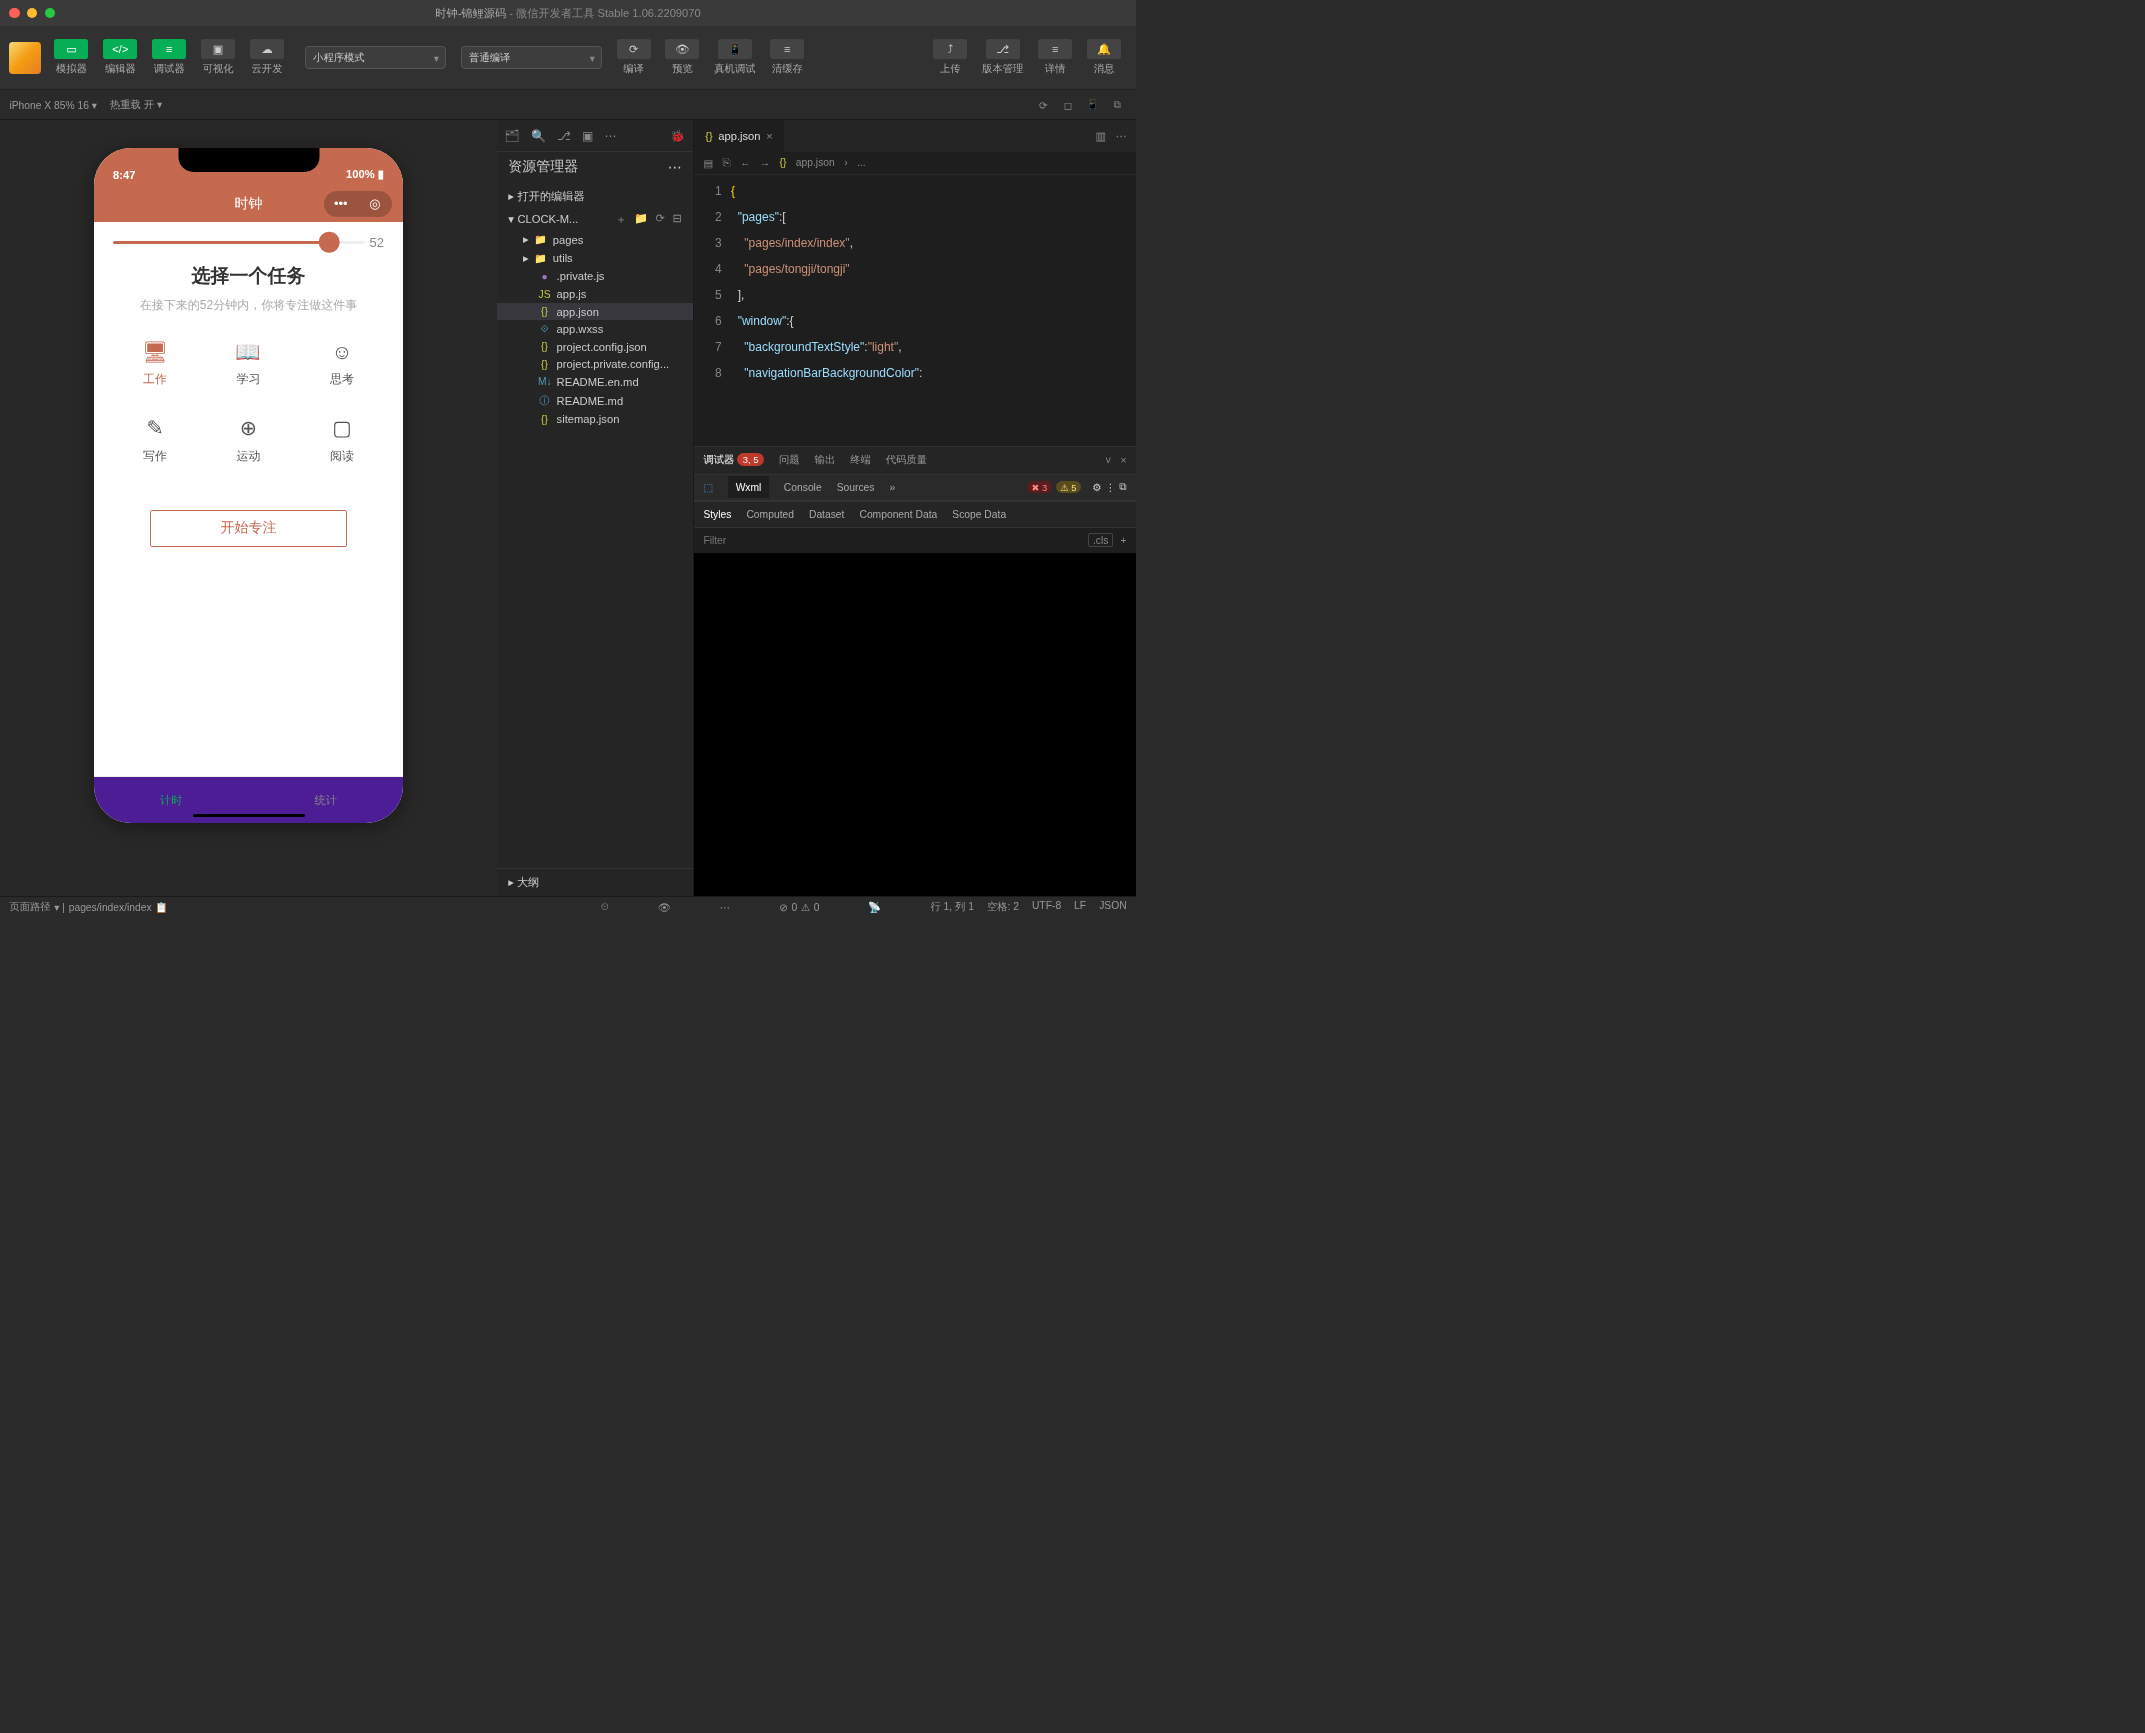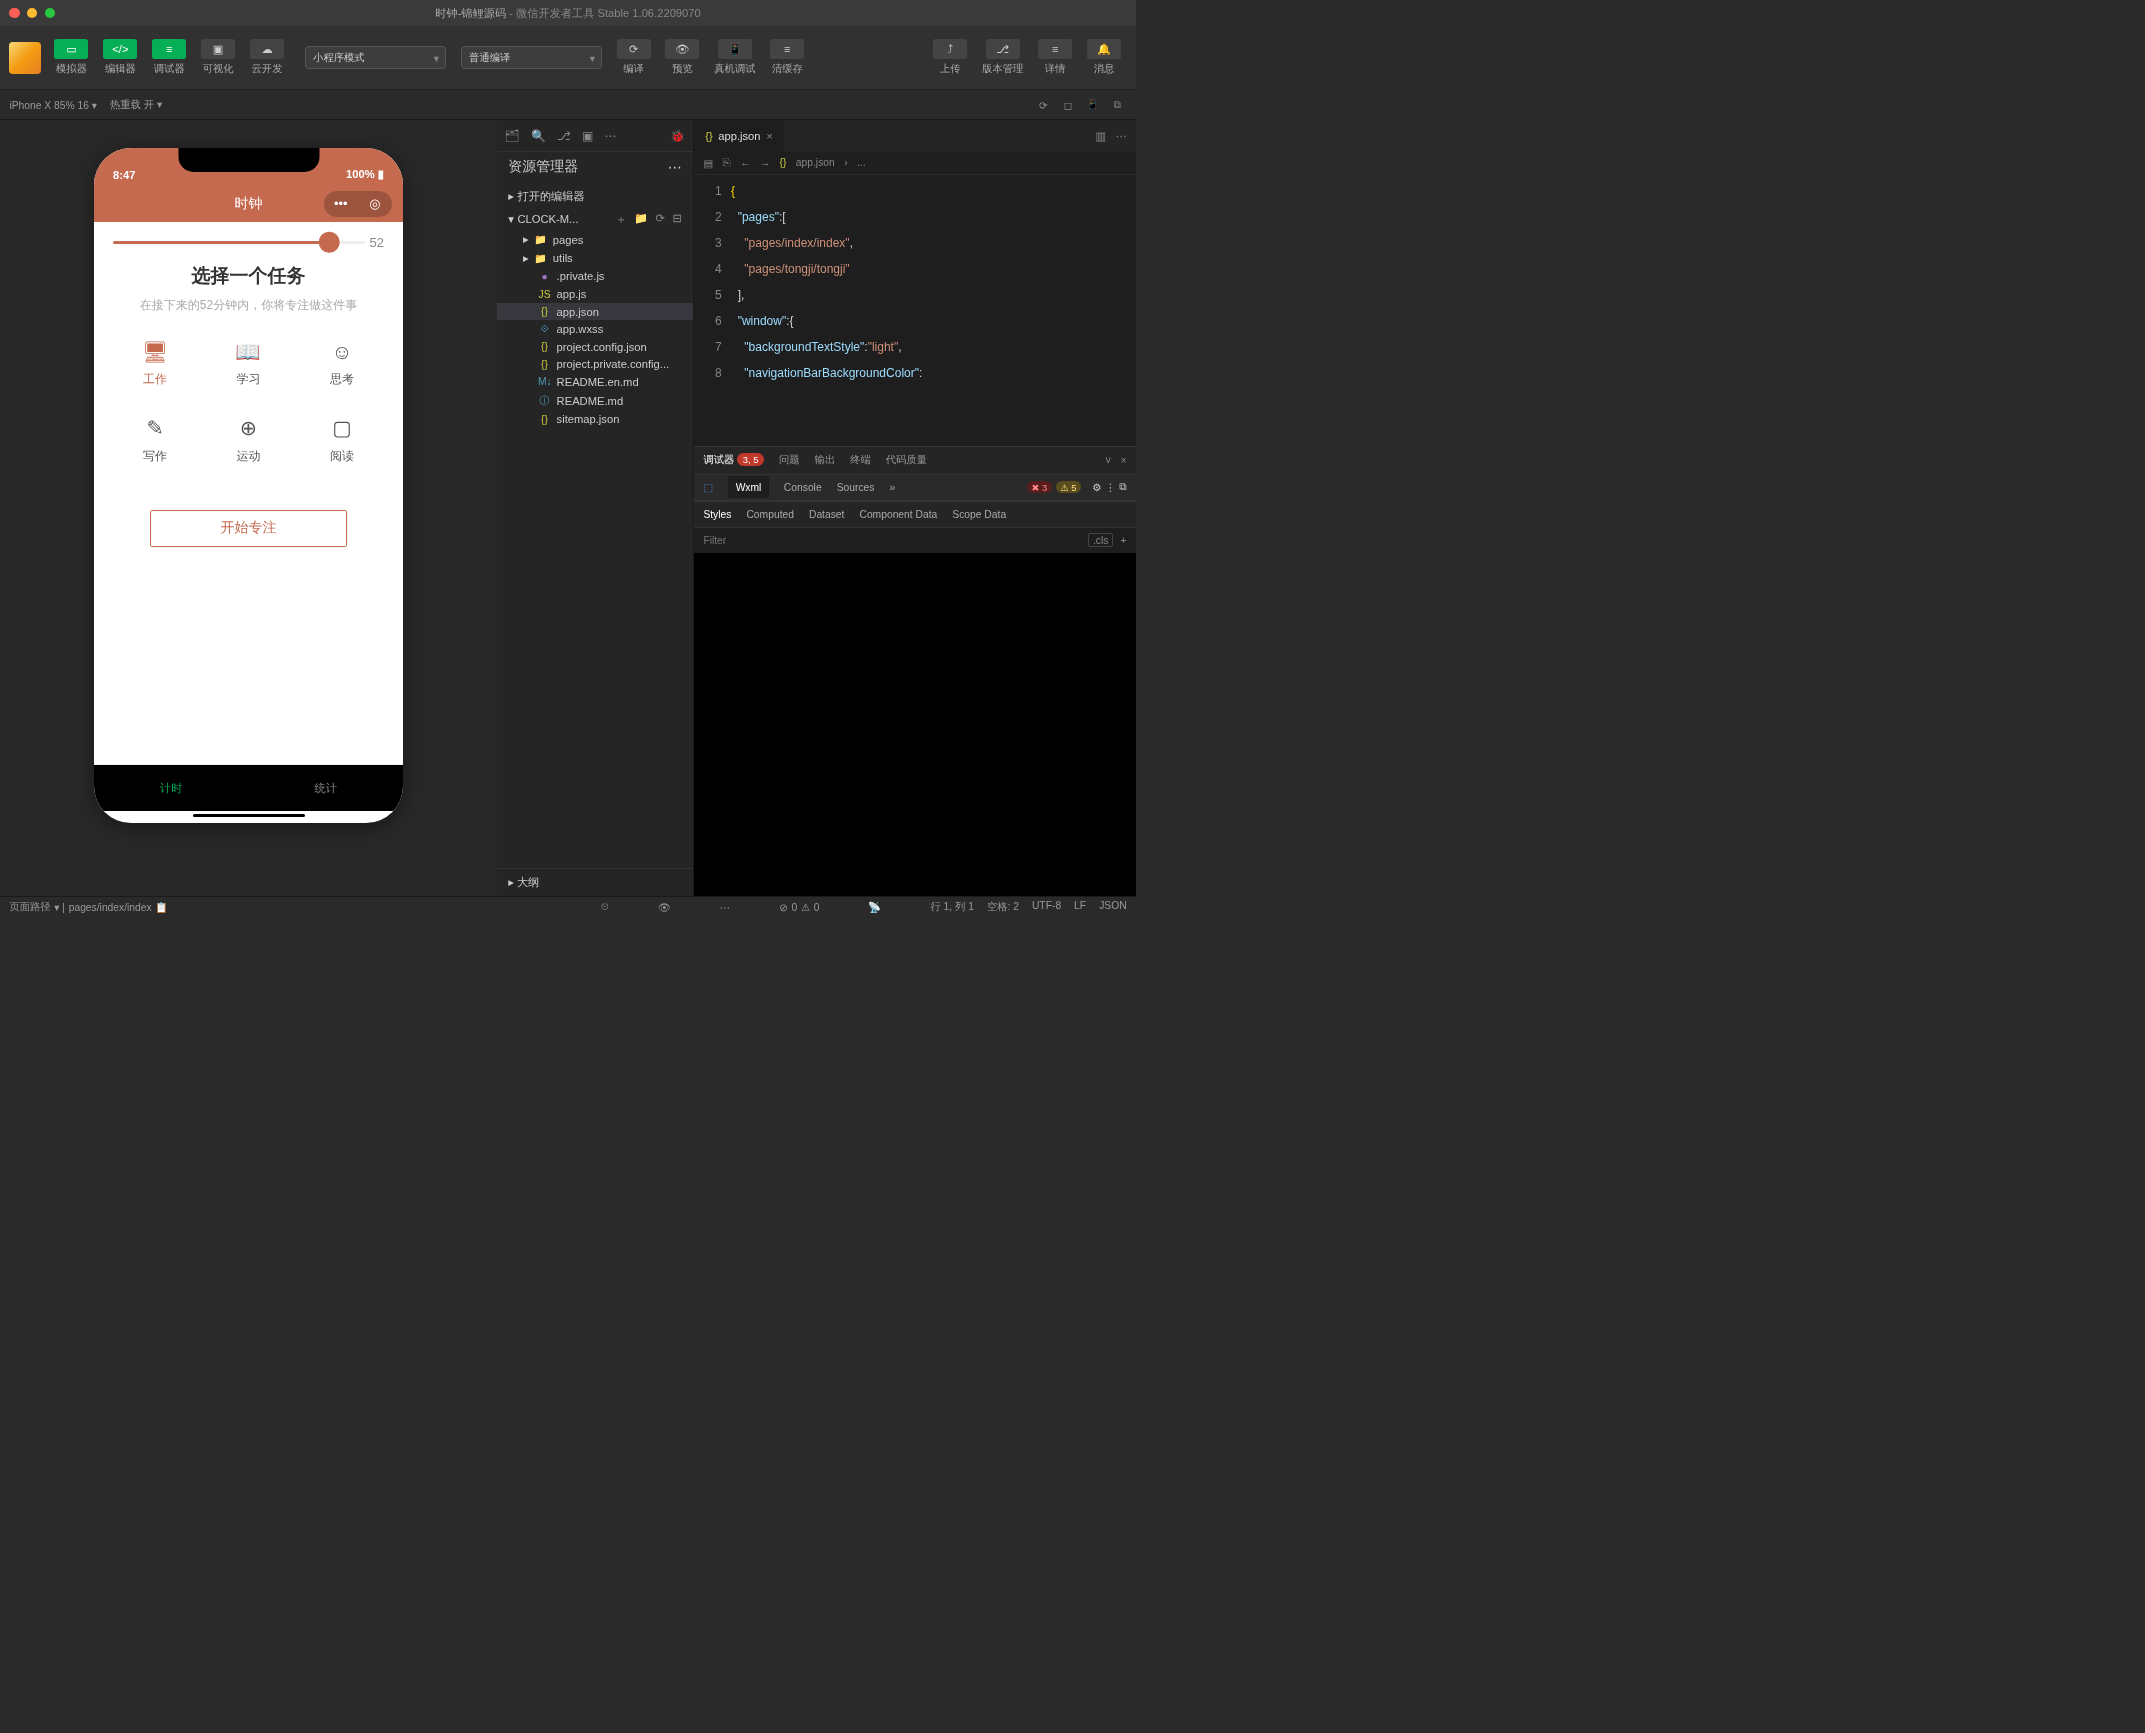--- a/index.html
+++ b/index.html
@@ -49,21 +49,21 @@
 .slider-thumb { position: absolute; left: 86%; top: 50%; transform: translate(-50%,-50%); width: 20.6px; height: 20.6px; background: #c56a4f; border-radius: 50%; }
 .slider-val { color: #888; font-size: 13px; }
 .task-title { text-align: center; font-size: 19px; font-weight: 600; color: #333; margin-top: 7.5px; }
 .task-sub { text-align: center; font-size: 12px; color: #aaa; margin-top: 7.5px; }
 .task-grid { display: grid; grid-template-columns: repeat(3,1fr); gap: 28px 9.4px; padding: 26px 19px; }
 .task-item { display: flex; flex-direction: column; align-items: center; gap: 7.5px; }
 .task-item .ticon { font-size: 20.6px; color: #555; }
 .task-item.active .ticon, .task-item.active .tlbl { color: #c56a4f; }
 .task-item .tlbl { font-size: 12px; color: #555; }
 .start-btn { margin: 19px 56px; height: 37px; border: 0.9px solid #c56a4f; color: #c56a4f; display: flex; align-items: center; justify-content: center; font-size: 14px; border-radius: 1.9px; }
-.tabbar { position: absolute; bottom: 12px; width: 100%; height: 47px; border-top: 0.9px solid #eee; display: flex; background: #000000; }
+.tabbar { position: absolute; bottom: 0; width: 100%; height: 47px; border-top: 0.9px solid #eee; display: flex; background: #4c1d95; }
 .tabbar .tab { flex: 1; display: flex; align-items: center; justify-content: center; font-size: 11.2px; color: #888; }
 .tabbar .tab.active { color: #06ae56; }
 .home-ind { position: absolute; bottom: 5.6px; left: 50%; transform: translateX(-50%); width: 112px; height: 3.7px; background: #000; border-radius: 1.9px; }
 
 
 .explorer { width: 197px; background: #252526; border-right: 0.9px solid #1a1a1a; display: flex; flex-direction: column; }
 .explorer-icons { height: 32px; display: flex; align-items: center; padding: 0 7.5px; gap: 11.2px; border-bottom: 0.9px solid #333; }
 .explorer-icons span { color: #888; font-size: 12px; cursor: pointer; }
 .explorer-header { height: 30px; display: flex; align-items: center; justify-content: space-between; padding: 0 11.2px; font-size: 14px; color: #ccc; }
 .tree-section { padding: 3.7px 0; font-size: 11.2px; }

